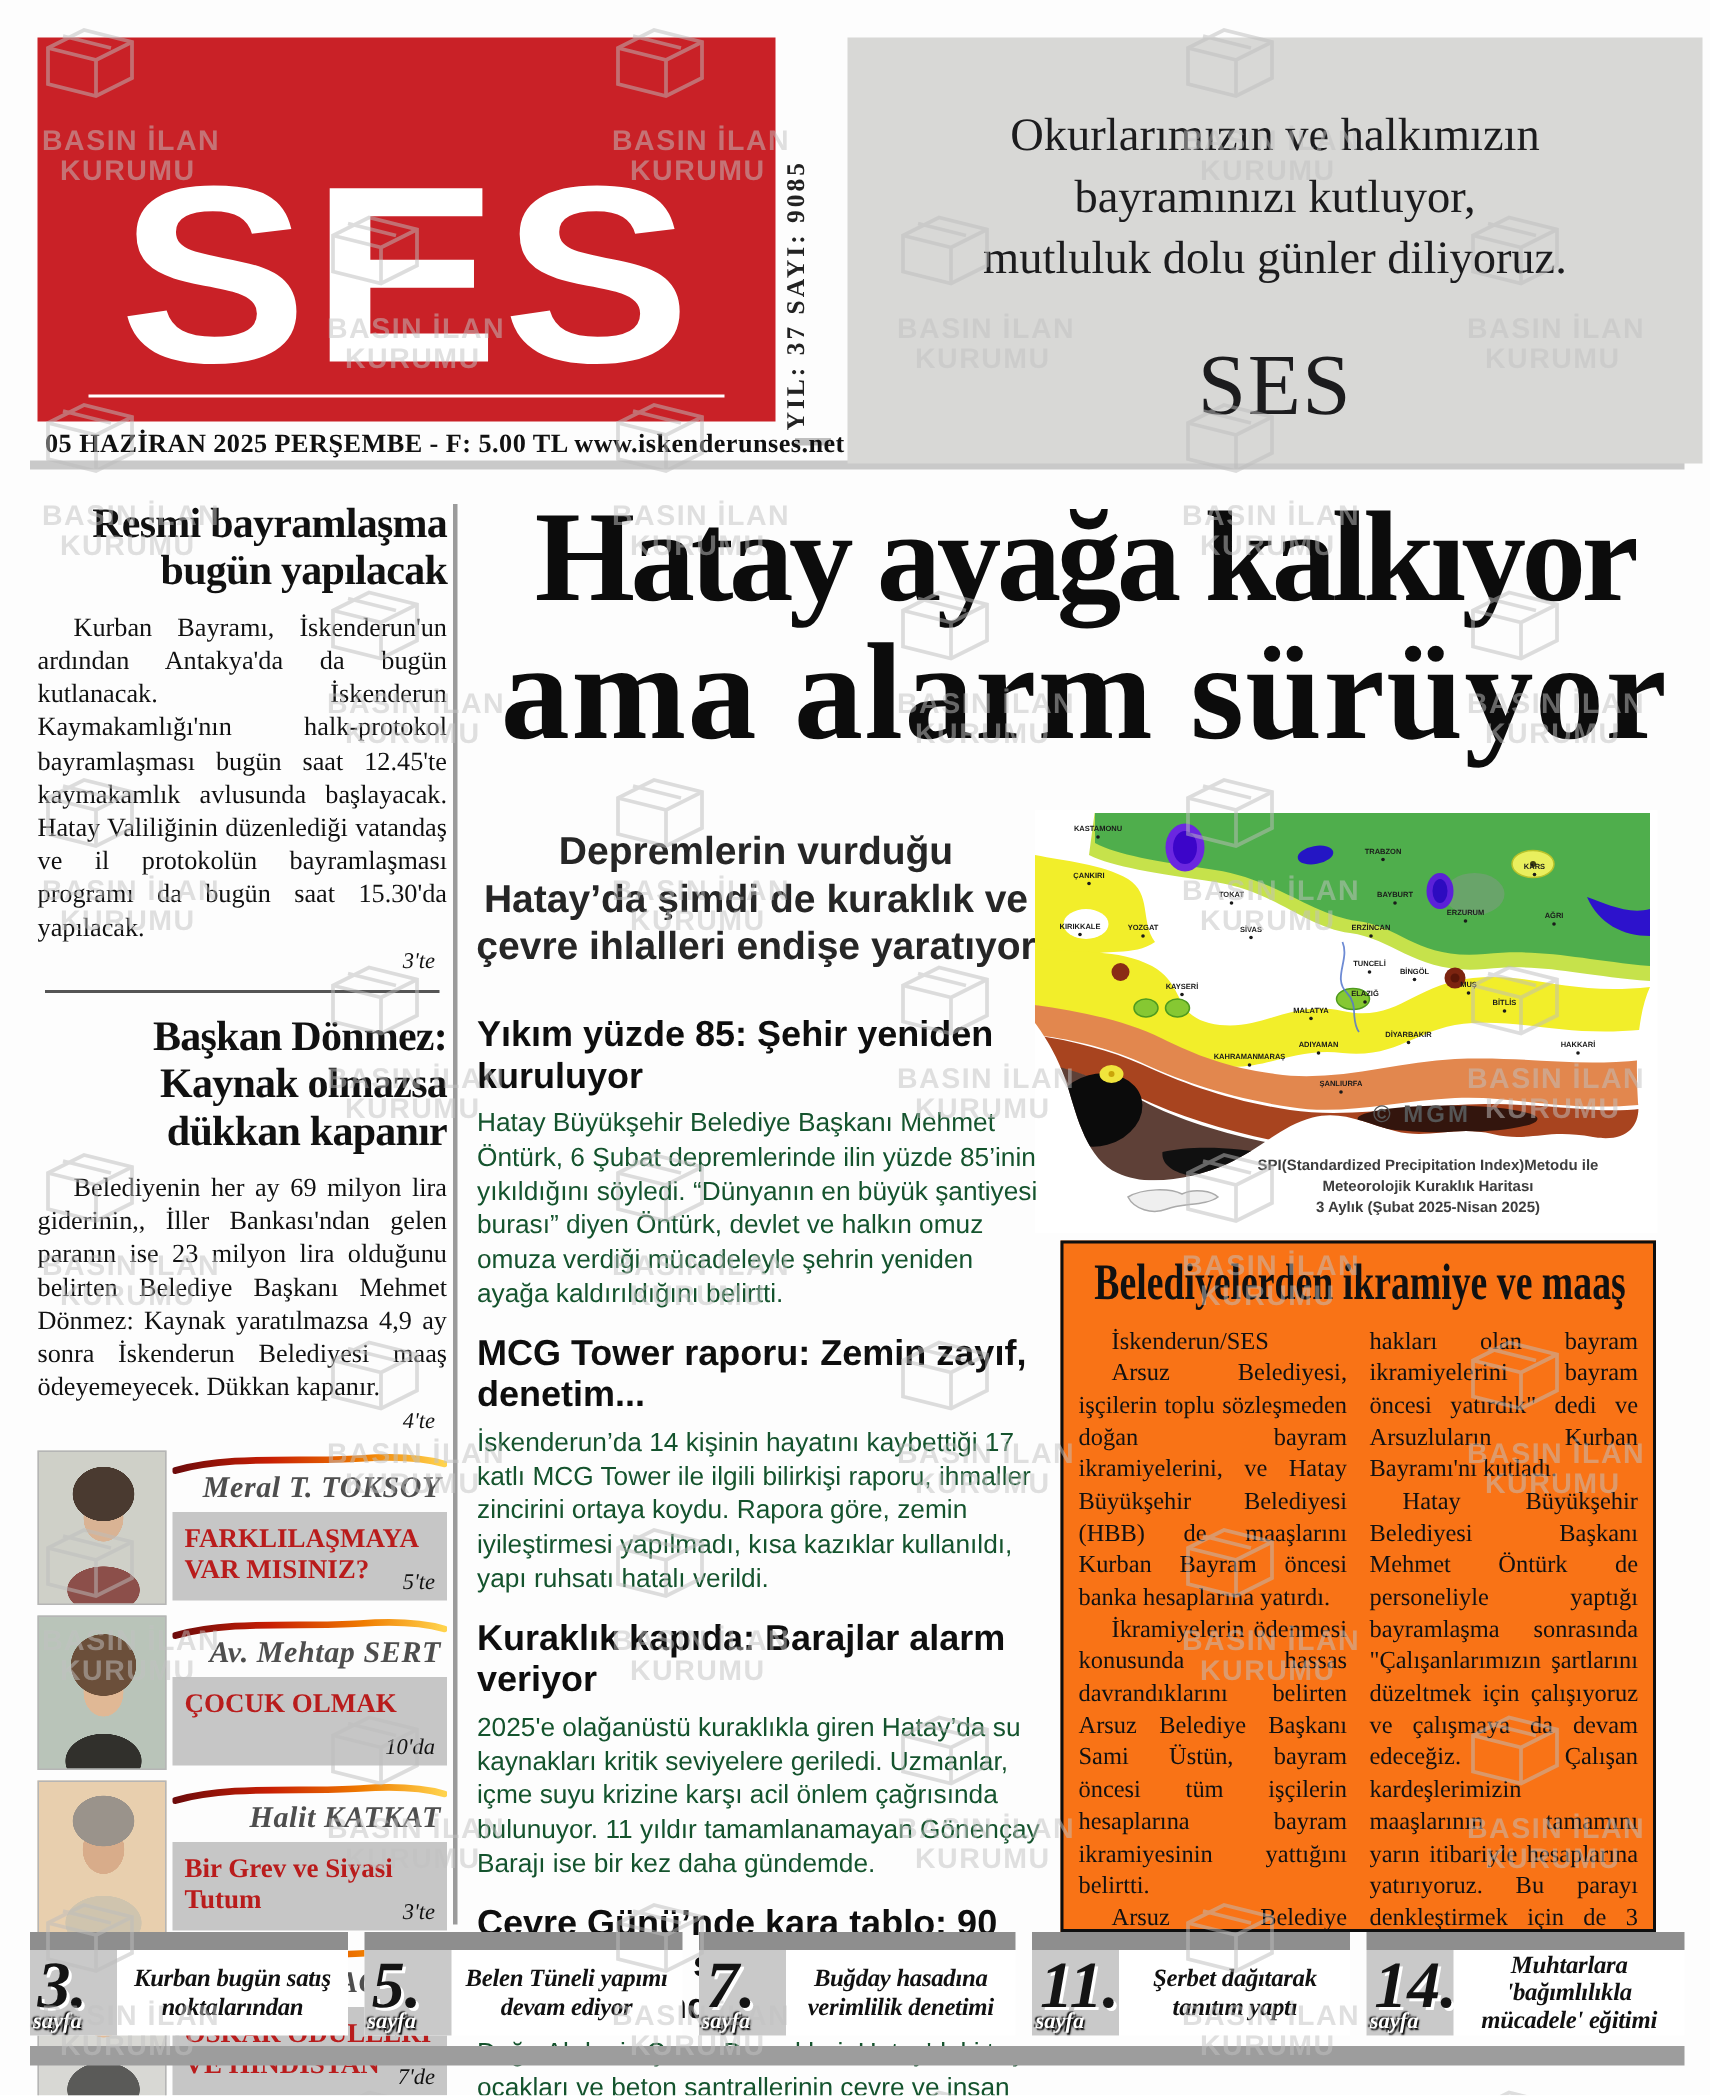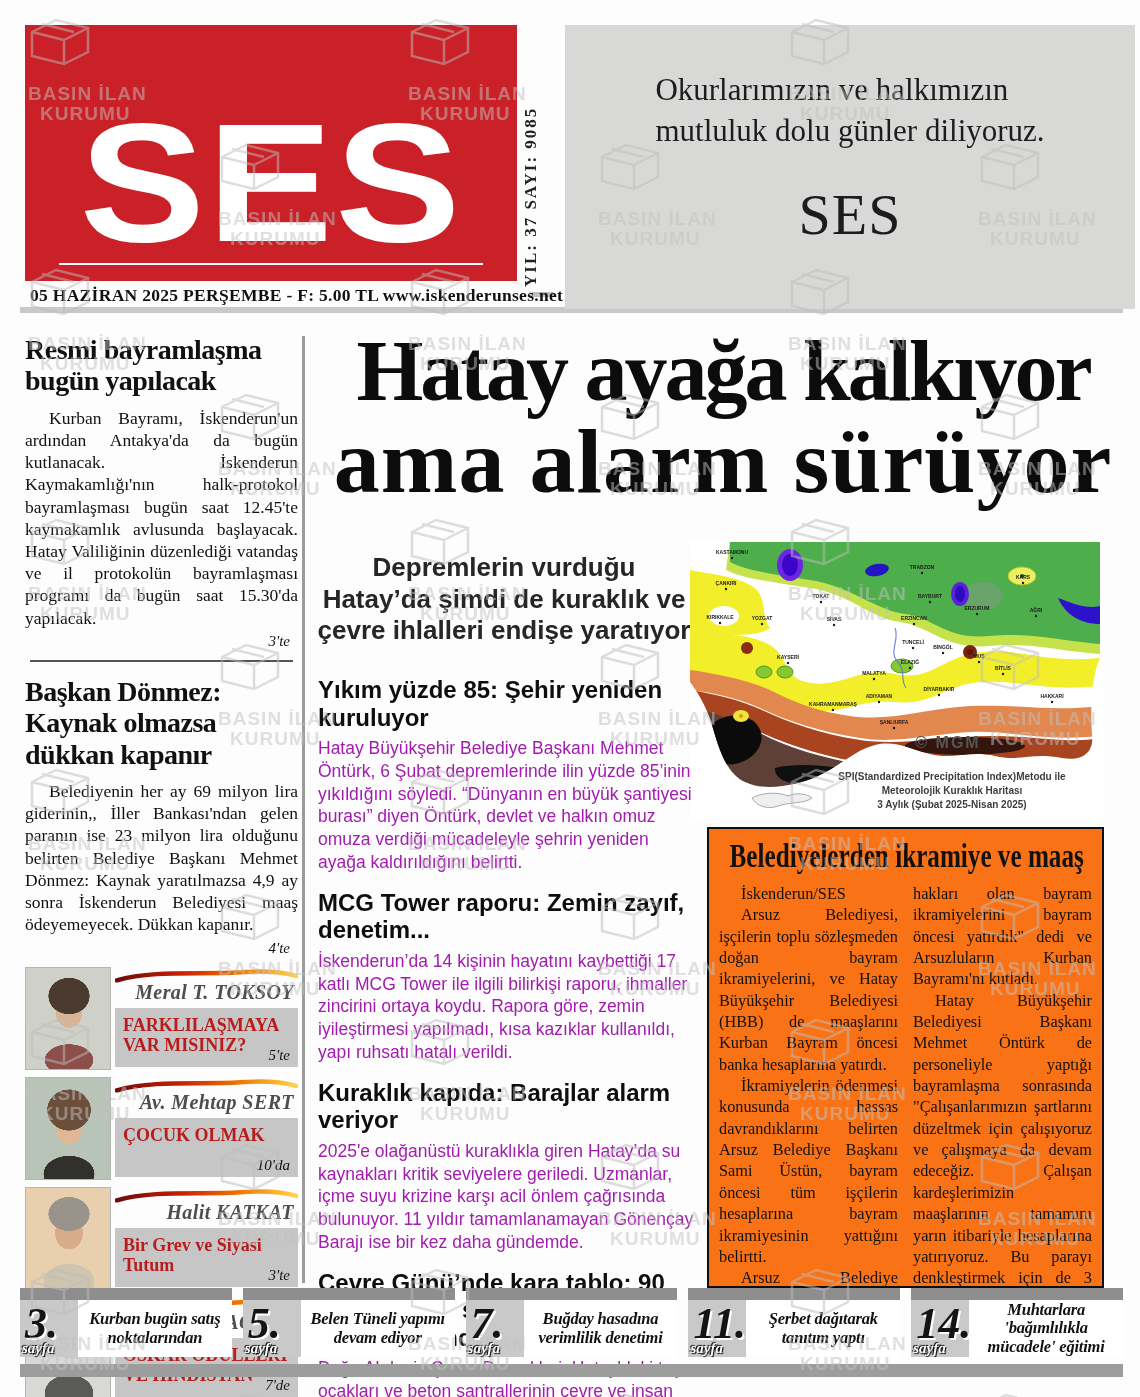--- a/index.html
+++ b/index.html
@@ -13,26 +13,26 @@
   .logo-text{font-family:"Liberation Sans",sans-serif;font-weight:bold;color:#fff;font-size:168px;line-height:.86;letter-spacing:2px;transform:scaleX(1.12);}
   .logo-tagline{color:#fff;font-size:23px;letter-spacing:1.5px;font-weight:bold;margin-top:4px;white-space:nowrap;}
   .logo-rule{width:86%;height:2px;background:#fff;margin:8px 0 16px;}
   .edition-vertical{position:absolute;left:521px;top:52px;height:235px;writing-mode:vertical-rl;transform:rotate(180deg);font-size:17px;font-weight:bold;letter-spacing:2px;color:#222;z-index:2;white-space:nowrap;}
   .dateline{position:absolute;left:30px;top:285px;font-size:17.5px;font-weight:bold;letter-spacing:.3px;z-index:3;white-space:nowrap;}
   .rule-under-date{position:absolute;left:20px;top:307px;width:1103px;height:6px;background:#c9c9c9;z-index:1;}
   .date-dash{position:absolute;left:530px;top:292px;width:24px;height:5px;background:#bfbfbf;z-index:2;}
 
   
   .ad-box{position:absolute;left:565px;top:25px;width:570px;height:284px;background:#d8d8d6;display:flex;flex-direction:column;align-items:center;z-index:2;}
-  .ad-lines{margin-top:44px;font-size:31px;line-height:1.33;text-align:left;color:#1c1c1e;}
+  .ad-lines{margin-top:44px;font-size:31px;line-height:1.33;text-align:center;color:#1c1c1e;}
   .ad-sig{font-size:58px;margin-top:30px;letter-spacing:1px;color:#1c1c1e;}
 
   
   .left-col{position:absolute;left:25px;top:334px;width:273px;z-index:2;}
-  .lc-title{font-size:28px;font-weight:bold;text-align:left;line-height:1.12;letter-spacing:-.5px;margin:0 0 10px;}
+  .lc-title{font-size:28px;font-weight:bold;text-align:right;line-height:1.12;letter-spacing:-.5px;margin:0 0 10px;}
   .lc-body{font-size:17.5px;line-height:1.27;text-align:justify;text-indent:24px;margin:0;}
   .lc-ref{font-size:15px;font-style:italic;text-align:right;margin:4px 8px 10px 0;}
   .lc-hr{height:2px;background:#555;width:96%;margin:0 auto 14px;}
   .columnists{margin-top:8px;}
   .col-item{display:flex;margin-bottom:7px;height:103px;}
   .col-photo{width:86px;height:103px;border:1px solid #b5b5b5;flex:none;box-sizing:border-box;}
   .p1{background:radial-gradient(ellipse 34px 30px at 43px 28px,#4a3a30 60%,transparent 61%),radial-gradient(ellipse 22px 26px at 43px 44px,#d9b394 60%,transparent 61%),radial-gradient(ellipse 40px 26px at 43px 92px,#8c4f4a 60%,transparent 61%),#cfd0c8;}
   .p2{background:radial-gradient(ellipse 36px 34px at 43px 32px,#6b4f3a 60%,transparent 61%),radial-gradient(ellipse 22px 27px at 43px 50px,#e0b895 60%,transparent 61%),radial-gradient(ellipse 42px 30px at 43px 96px,#31302c 60%,transparent 61%),#b9c4b9;}
   .p3{background:radial-gradient(ellipse 34px 28px at 43px 26px,#9a938b 60%,transparent 61%),radial-gradient(ellipse 23px 27px at 43px 45px,#d8ac8a 60%,transparent 61%),radial-gradient(ellipse 42px 30px at 43px 94px,#cfc4ae 60%,transparent 61%),#e8cfae;}
   .p4{background:radial-gradient(ellipse 32px 24px at 43px 24px,#dddcd8 60%,transparent 61%),radial-gradient(ellipse 23px 27px at 43px 44px,#e3bb97 60%,transparent 61%),radial-gradient(ellipse 40px 30px at 43px 95px,#5a5a58 60%,transparent 61%),#d8d8d4;}
@@ -51,21 +51,21 @@
 
   .subhead{position:absolute;left:316px;top:552px;width:376px;font-family:"Liberation Sans",sans-serif;font-weight:bold;font-size:26px;line-height:1.22;text-align:center;color:#262626;z-index:2;}
 
   
   .map{position:absolute;left:690px;top:540px;width:415px;height:282px;z-index:2;background:#fff;}
 
   
   .sections{position:absolute;left:318px;top:676px;width:378px;z-index:2;font-family:"Liberation Sans",sans-serif;}
   .sec-h{font-weight:bold;font-size:24px;line-height:1.15;color:#0e0e0e;margin:15px 0 6px;}
   .sec-h:first-child{margin-top:0;}
-  .sec-b{font-size:17.5px;line-height:1.3;color:#a21caf;margin:0;}
+  .sec-b{font-size:17.5px;line-height:1.3;color:#14532d;margin:0;}
 
   
   .right-box{position:absolute;left:707px;top:827px;width:397px;height:461px;border:2px solid #0f0f0f;background:#f97316;z-index:2;padding:6px 10px 8px;box-sizing:border-box;overflow:hidden;}
   .rb-title{font-size:34px;font-weight:bold;margin:2px 0 8px;white-space:nowrap;transform:scaleX(.74);transform-origin:left center;width:136%;text-align:center;}
   .rb-cols{display:flex;gap:15px;}
   .rb-col{flex:1;font-size:16.3px;line-height:1.31;text-align:justify;min-width:0;}
   .rb-col p{margin:0;text-indent:22px;}
   .rb-col p.noind{text-indent:0;}
 
   
@@ -103,20 +103,21 @@
     <div class="logo-rule"></div>
   </div>
   <div class="edition-vertical">YIL: 37  SAYI: 9085</div>
   <div class="dateline">05 HAZİRAN 2025 PERŞEMBE - F: 5.00 TL www.iskenderunses.net</div>
   <div class="date-dash"></div>
   <div class="rule-under-date"></div>
 
   <div class="ad-box">
     <div class="ad-lines">
       <div>Okurlarımızın ve halkımızın</div>
+      <div>bayramınızı kutluyor,</div>
       <div>mutluluk dolu günler diliyoruz.</div>
     </div>
     <div class="ad-sig">SES</div>
   </div>
 
   <div class="vrule"></div>
 
   <div class="left-col">
     <div class="lc-title">Resmi bayramlaşma bugün yapılacak</div>
     <p class="lc-body">Kurban Bayramı, İskenderun'un ardından Antakya'da da bugün kutlanacak. İskenderun Kaymakamlığı'nın halk-protokol bayramlaşması bugün saat 12.45'te kaymakamlık avlusunda başlayacak. Hatay Valiliğinin düzenlediği vatandaş ve il protokolün bayramlaşması programı da bugün saat 15.30'da yapılacak.</p>

